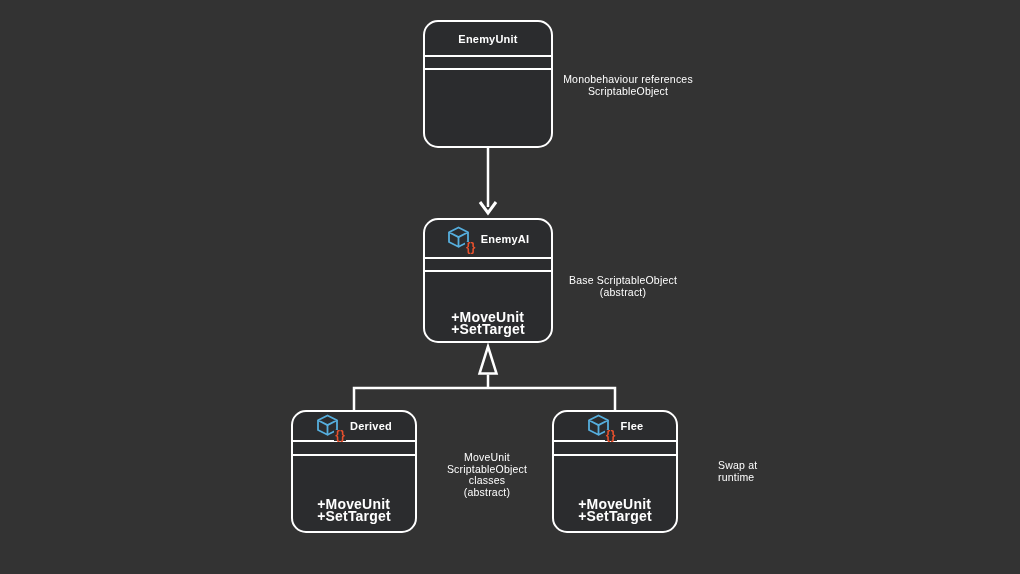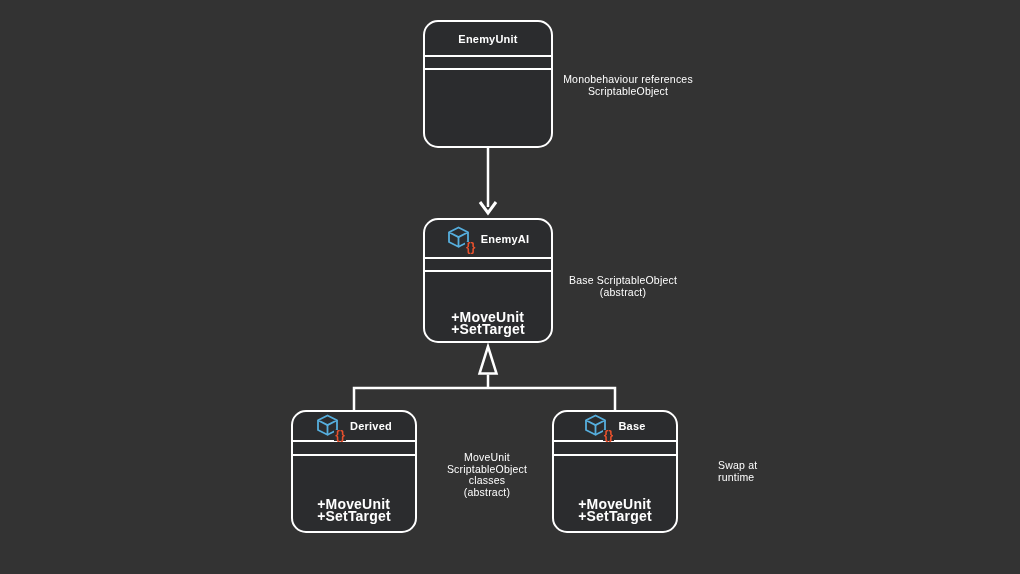--- a/index.html
+++ b/index.html
@@ -116,21 +116,21 @@
   <div class="node" style="left:552px;top:410px;width:126px;height:123px;">
     <div class="title-row" style="height:28px;">
       <span class="so-icon">
         <svg width="23" height="23" viewBox="0 0 23 23">
           <path d="M11.5 1.5 L21 6.3 L11.5 11.1 L2 6.3 Z" fill="none" stroke="#56aedd" stroke-width="1.8" stroke-linejoin="round"></path>
           <path d="M2 6.3 L2 16 L11.5 20.8 L11.5 11.1" fill="none" stroke="#56aedd" stroke-width="1.8" stroke-linejoin="round"></path>
           <path d="M21 6.3 L21 16 L11.5 20.8" fill="none" stroke="#56aedd" stroke-width="1.8" stroke-linejoin="round"></path>
         </svg>
         <span class="braces">{}</span>
       </span>
-      <span>Base</span>
+      <span>Flee</span>
     </div>
     <div class="divider"></div>
     <div class="fields-row" style="height:12px;"></div>
     <div class="divider"></div>
     <div class="body-row">
       <div class="methods">
         <div>+MoveUnit</div>
         <div>+SetTarget</div>
       </div>
     </div>

